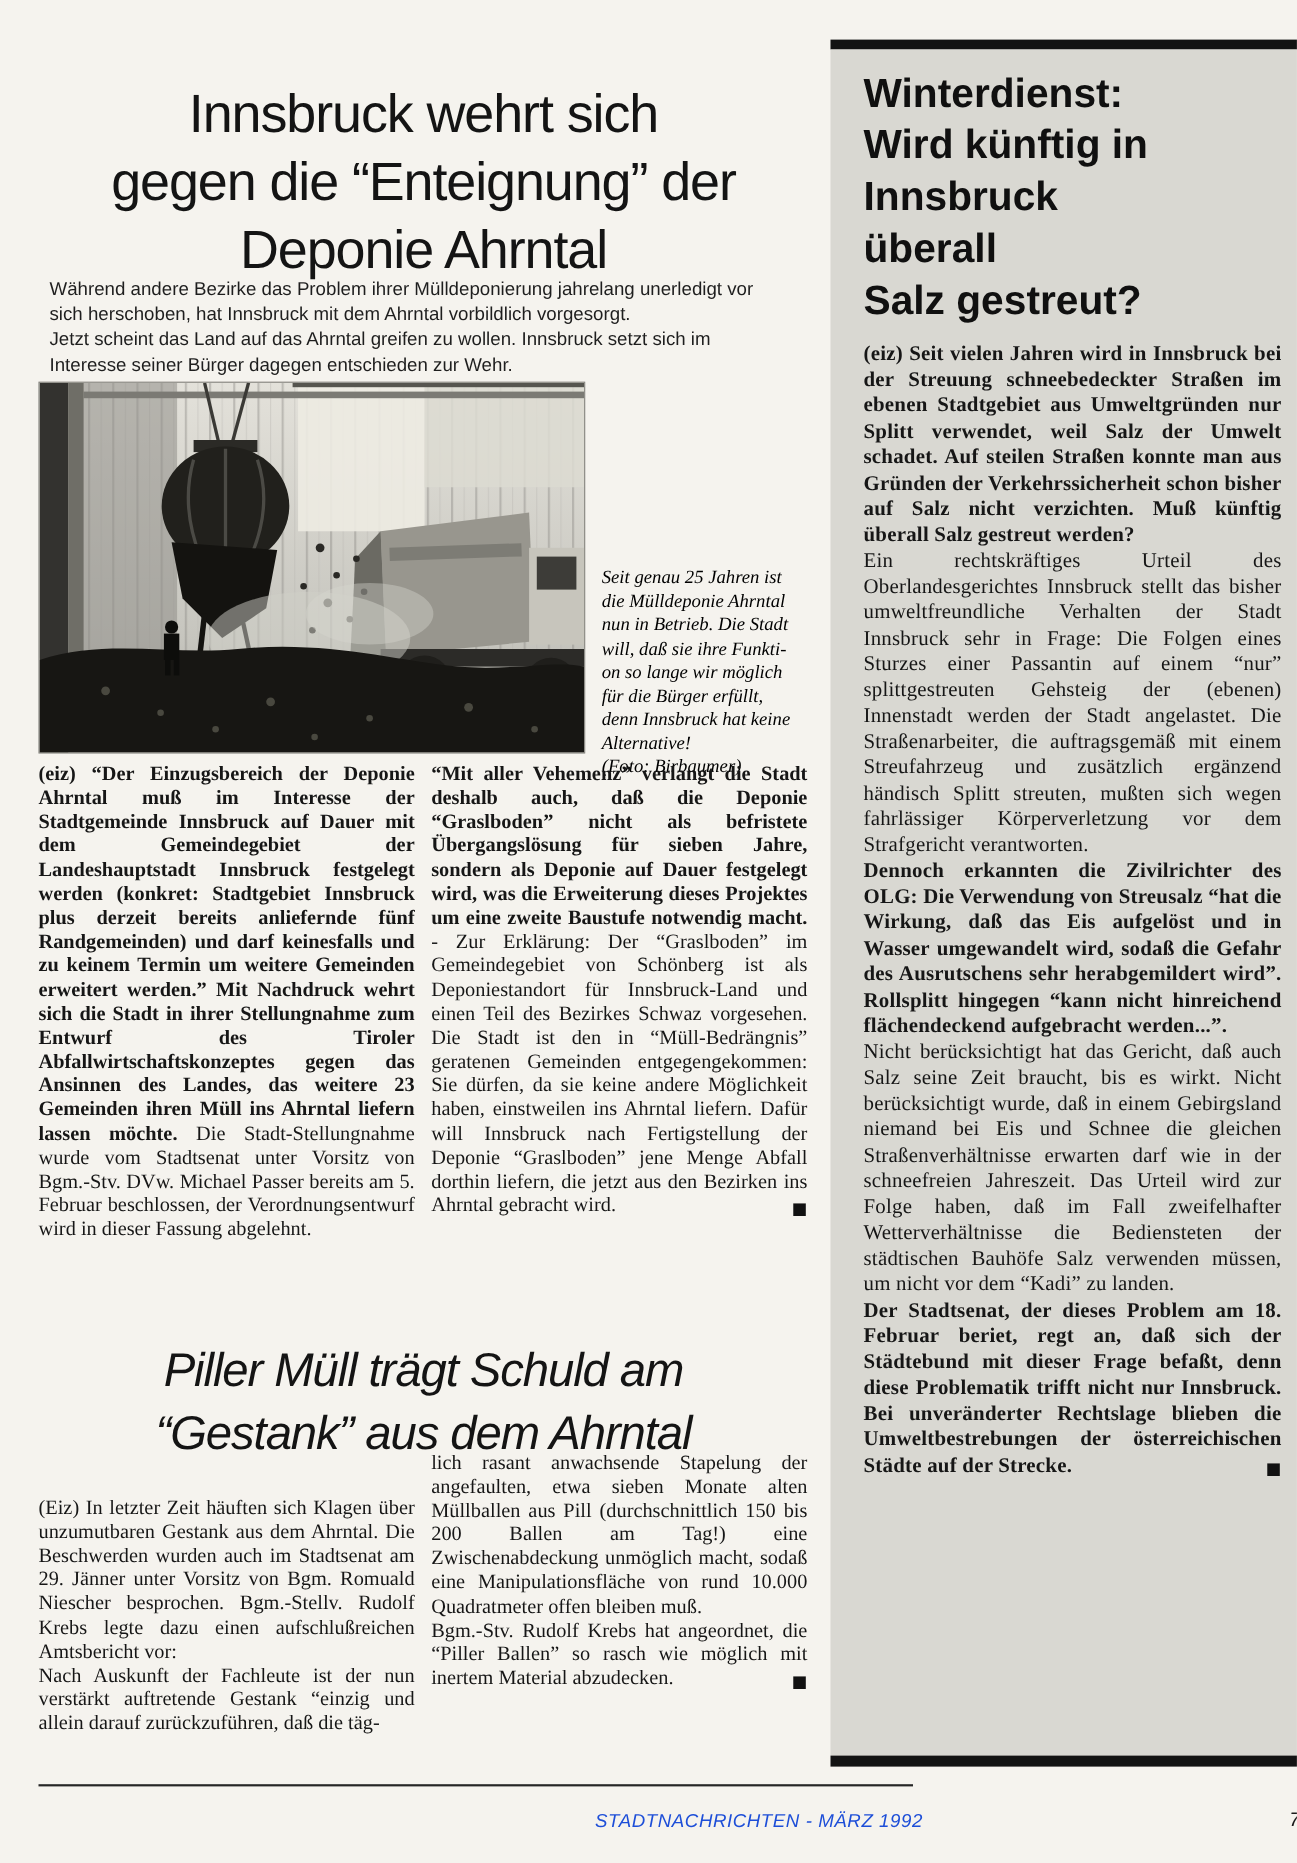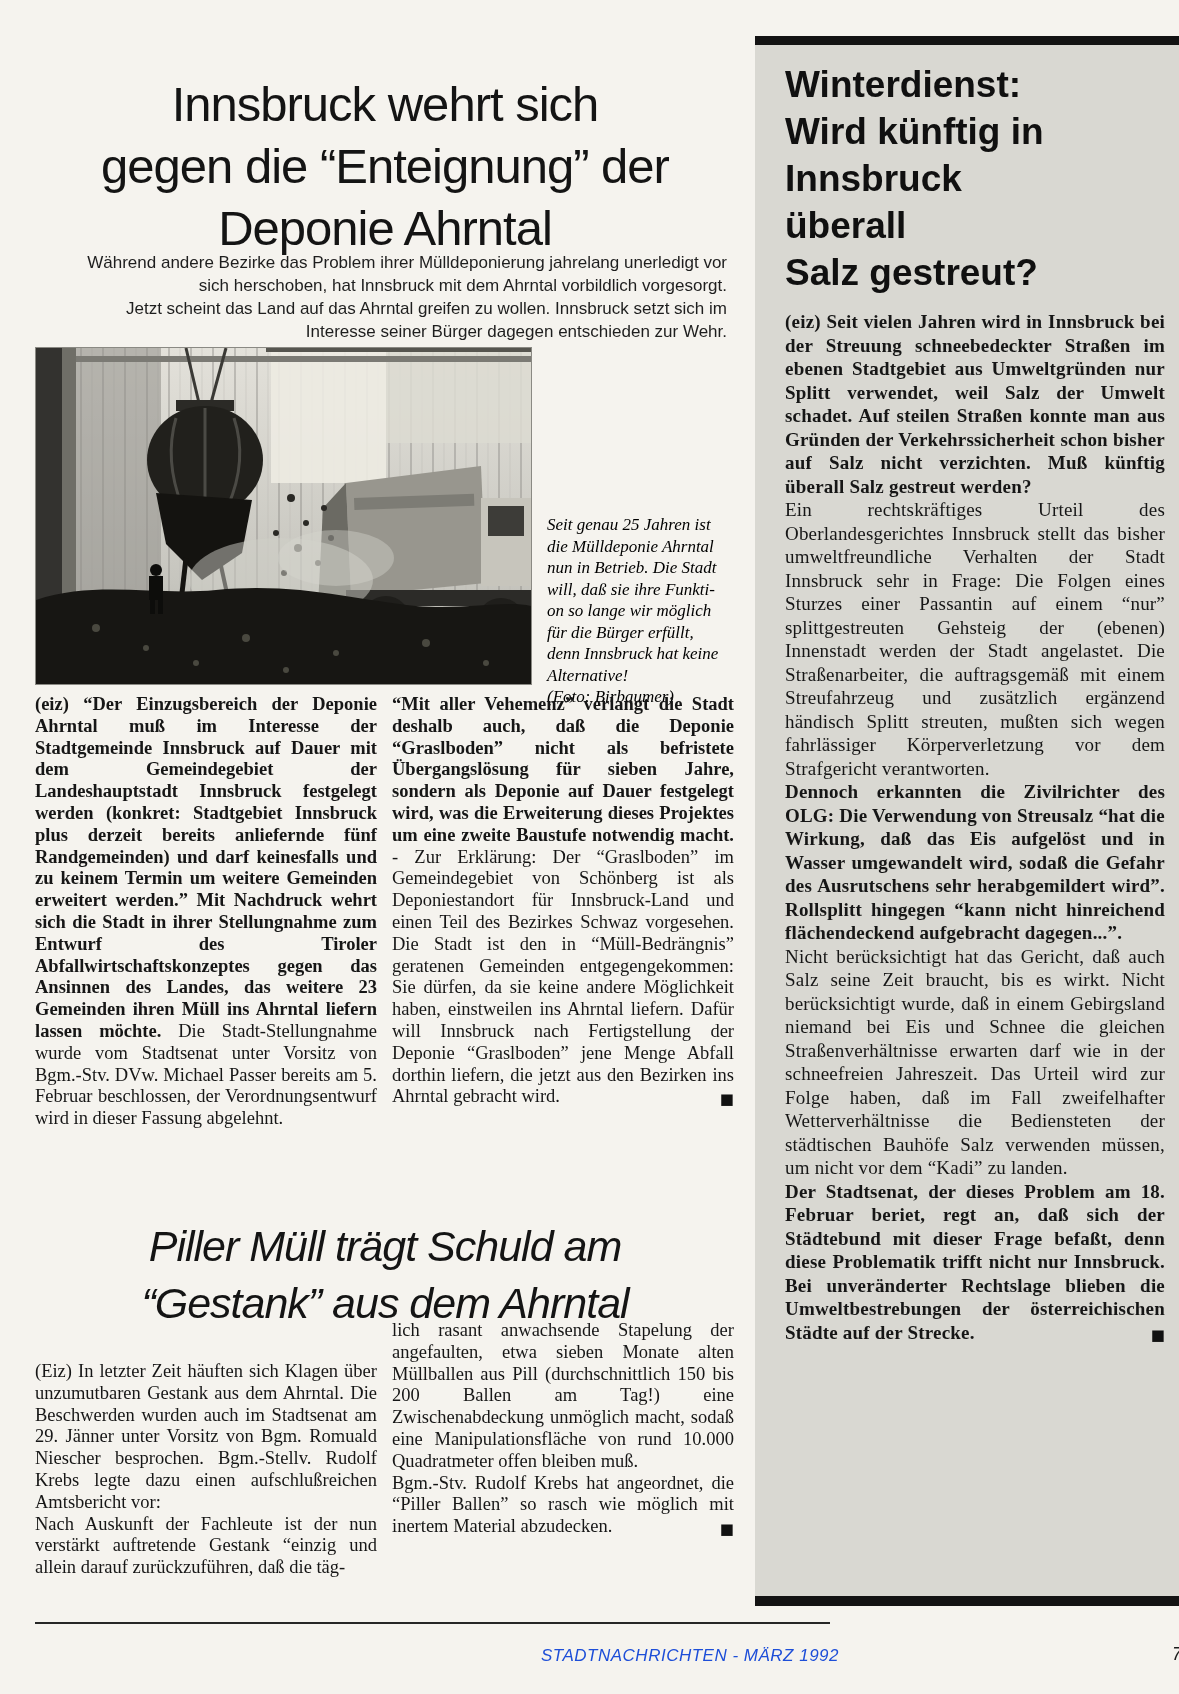--- a/index.html
+++ b/index.html
@@ -17,21 +17,21 @@
     font-weight:400;letter-spacing:-1px;
     text-align:center;white-space:pre-line;color:#141414;
   }
   #headline1{left:18px;top:40px;width:694px;font-size:49px;line-height:62px;}
   #headline2{left:18px;top:1182px;width:694px;font-size:43px;line-height:57px;font-style:italic;}
 
   
   #lead{
     left:25px;top:234px;width:682px;
     font-family:"Liberation Sans",sans-serif;
-    font-size:17px;line-height:23px;text-align:right;
+    font-size:17px;line-height:23px;text-align:left;
     white-space:pre-line;color:#1e1e1e;
   }
 
   
   #photo{left:15px;top:347px;width:497px;height:338px;border:1px solid #8a8983;box-sizing:border-box;background:#c9c8c2;}
   #photo svg{display:block;}
 
   
   #caption{
     left:527px;top:497px;width:192px;
@@ -224,21 +224,21 @@
 <aside id="sidebar" class="abs">
   <div class="bar"></div>
   <div class="box">
     <h3 id="sidebar-title">Winterdienst:
 Wird künftig in
 Innsbruck
 überall
 Salz gestreut?</h3>
     <p class="sidetext b">(eiz) Seit vielen Jahren wird in Innsbruck bei der Streuung schneebedeckter Straßen im ebenen Stadtgebiet aus Umweltgründen nur Splitt verwendet, weil Salz der Umwelt schadet. Auf steilen Straßen konnte man aus Gründen der Verkehrssicherheit schon bisher auf Salz nicht verzichten. Muß künftig überall Salz gestreut werden?</p>
     <p class="sidetext">Ein rechtskräftiges Urteil des Oberlandesgerichtes Innsbruck stellt das bisher umweltfreundliche Verhalten der Stadt Innsbruck sehr in Frage: Die Folgen eines Sturzes einer Passantin auf einem “nur” splittgestreuten Gehsteig der (ebenen) Innenstadt werden der Stadt angelastet. Die Straßenarbeiter, die auftragsgemäß mit einem Streufahrzeug und zusätzlich ergänzend händisch Splitt streuten, mußten sich wegen fahrlässiger Körperverletzung vor dem Strafgericht verantworten.</p>
-    <p class="sidetext b">Dennoch erkannten die Zivilrichter des OLG: Die Verwendung von Streusalz “hat die Wirkung, daß das Eis aufgelöst und in Wasser umgewandelt wird, sodaß die Gefahr des Ausrutschens sehr herabgemildert wird”. Rollsplitt hingegen “kann nicht hinreichend flächendeckend aufgebracht dagegen...”.</p>
+    <p class="sidetext b">Dennoch erkannten die Zivilrichter des OLG: Die Verwendung von Streusalz “hat die Wirkung, daß das Eis aufgelöst und in Wasser umgewandelt wird, sodaß die Gefahr des Ausrutschens sehr herabgemildert wird”. Rollsplitt hingegen “kann nicht hinreichend flächendeckend aufgebracht werden...”.</p>
     <p class="sidetext">Nicht berücksichtigt hat das Gericht, daß auch Salz seine Zeit braucht, bis es wirkt. Nicht berücksichtigt wurde, daß in einem Gebirgsland niemand bei Eis und Schnee die gleichen Straßenverhältnisse erwarten darf wie in der schneefreien Jahreszeit. Das Urteil wird zur Folge haben, daß im Fall zweifelhafter Wetterverhältnisse die Bediensteten der städtischen Bauhöfe Salz verwenden müssen, um nicht vor dem “Kadi” zu landen.</p>
     <p class="sidetext b"><span>Der Stadtsenat, der dieses Problem am 18. Februar beriet, regt an, daß sich der Städtebund mit dieser Frage befaßt, denn diese Problematik trifft nicht nur Innsbruck. Bei unveränderter Rechtslage blieben die Umweltbestrebungen der österreichischen Städte auf der Strecke.</span><span class="endmark">■</span></p>
   </div>
   <div class="bar-bottom"></div>
 </aside>
 
 <div id="footrule" class="abs"></div>
 <div id="footer-journal" class="abs">STADTNACHRICHTEN - MÄRZ 1992</div>
 <div id="footer-page" class="abs">7</div>
 

